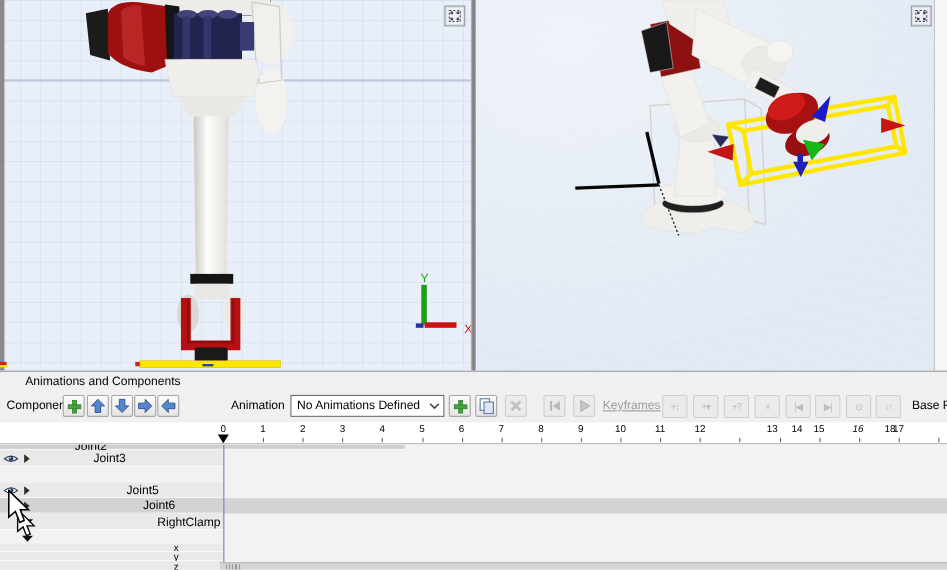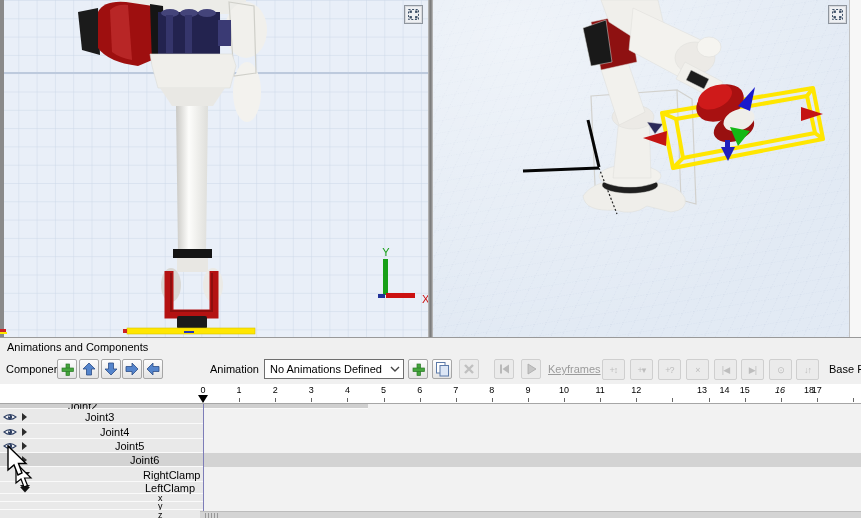--- a/index.html
+++ b/index.html
@@ -9,21 +9,21 @@
   .vp{position:absolute;top:0;height:337px;overflow:hidden;background:#e9eff8;}
   #vp-left{left:0;width:428px;}
   #vp-right{left:433px;width:416px;}
   #vp-divider{position:absolute;left:428px;top:0;width:5px;height:337px;
      background:linear-gradient(to right,#c4c4c4,#7d7d7d 40%,#7d7d7d 60%,#c4c4c4);}
   #right-strip{position:absolute;left:849px;top:0;width:12px;height:337px;background:#f7f7f7;border-left:1px solid #c2c2c2;box-sizing:border-box;}
   .maxbtn{position:absolute;width:19px;height:19px;background:#eef0f3;border:1px solid #8e959e;
      box-sizing:border-box;display:flex;align-items:center;justify-content:center;box-shadow:0 0 0 1px #d8dade inset;}
   
   #panel{position:absolute;left:0;top:337px;width:861px;height:181px;background:#f0f0f0;border-top:1px solid #999;box-sizing:border-box;}
-  #panel-title{position:absolute;left:0;top:0;width:719px;height:18px;}
+  #panel-title{position:absolute;left:16px;top:0;width:719px;height:18px;}
   #panel-title span{position:absolute;left:7px;top:3px;}
   #toolbar{position:absolute;left:0;top:18px;width:861px;height:28px;}
   .tlabel{position:absolute;top:7px;}
   .tlabel.dis{color:#9b9b9b;}
   .btn{position:absolute;top:3px;width:20px;height:20px;box-sizing:border-box;
        background:linear-gradient(#fdfdfd,#e4e4e4);border:1px solid #a6a6a6;border-radius:2px;
        display:flex;align-items:center;justify-content:center;}
   .btn.dis{background:#ebebeb;border-color:#cfcfcf;color:#bdbdbd;}
   .btn.kf{width:23px;height:21px;font-size:9px;letter-spacing:-1px;color:#bdbdbd;}
   #anim-select{position:absolute;left:264px;top:3px;width:140px;height:20px;background:#fff;
@@ -368,54 +368,39 @@
       <div class="row" style="top:5px;height:15px;">
         <div class="lcol"></div>
         <svg class="eye" width="14" height="10">
           <path d="M1,5 Q7,0.2 13,5 Q7,9.8 1,5 Z" fill="#fff" stroke="#2e3f63" stroke-width="1.1"></path>
           <circle cx="7" cy="5" r="2.2" fill="#2e3f63"></circle>
             <circle cx="6.2" cy="4.2" r="0.7" fill="#fff"></circle>
         </svg>
         <i class="exp"></i>
         <span class="lbl" style="left:85px;">Joint3</span>
       </div>
-      <div class="row" style="top:20px;height:15px;">
+      <div class="row" style="top:35px;height:14px;">
         <div class="lcol"></div>
         <svg class="eye" width="14" height="10">
           <path d="M1,5 Q7,0.2 13,5 Q7,9.8 1,5 Z" fill="#fff" stroke="#2e3f63" stroke-width="1.1"></path>
           <circle cx="7" cy="5" r="2.2" fill="#2e3f63"></circle>
             <circle cx="6.2" cy="4.2" r="0.7" fill="#fff"></circle>
         </svg>
         <i class="exp"></i>
-        <span class="lbl" style="left:100px;">Joint4</span>
-      </div>
-      <div class="row" style="top:35px;height:14px;">
-        <div class="lcol"></div>
-        <svg class="eye" width="14" height="10">
-          <path d="M1,5 Q7,0.2 13,5 Q7,9.8 1,5 Z" fill="#fff" stroke="#2e3f63" stroke-width="1.1"></path>
-          <circle cx="7" cy="5" r="2.2" fill="#2e3f63"></circle>
-            <circle cx="6.2" cy="4.2" r="0.7" fill="#fff"></circle>
-        </svg>
-        <i class="exp"></i>
         <span class="lbl" style="left:115px;">Joint5</span>
       </div>
       <div class="row sel" style="top:49px;height:14px;">
         <div class="lcol"></div>
         <i class="exp"></i>
         <span class="lbl" style="left:130px;">Joint6</span>
       </div>
       <div class="row" style="top:63px;height:15px;">
         <div class="lcol"></div>
         <i class="expdown"></i>
         <span class="lbl" style="left:143px;">RightClamp</span>
-      </div>
-      <div class="row" style="top:78px;height:12px;">
-        <div class="lcol"></div>
-        <i class="expdown"></i>
-        <span class="lbl" style="left:145px;">LeftClamp</span>
       </div>
       <div class="row small" style="top:90px;height:8px;">
         <div class="lcol"></div>
         <span class="lbl" style="left:158px;">x</span>
       </div>
       <div class="row small" style="top:98px;height:8px;">
         <div class="lcol"></div>
         <span class="lbl" style="left:158px;">y</span>
       </div>
       <div class="row small" style="top:106px;height:9px;">

